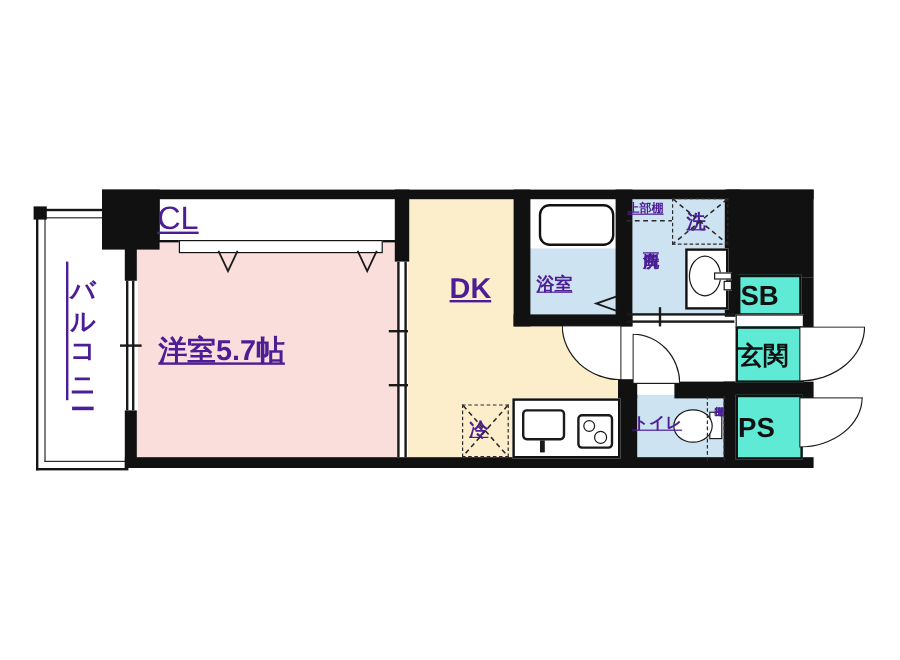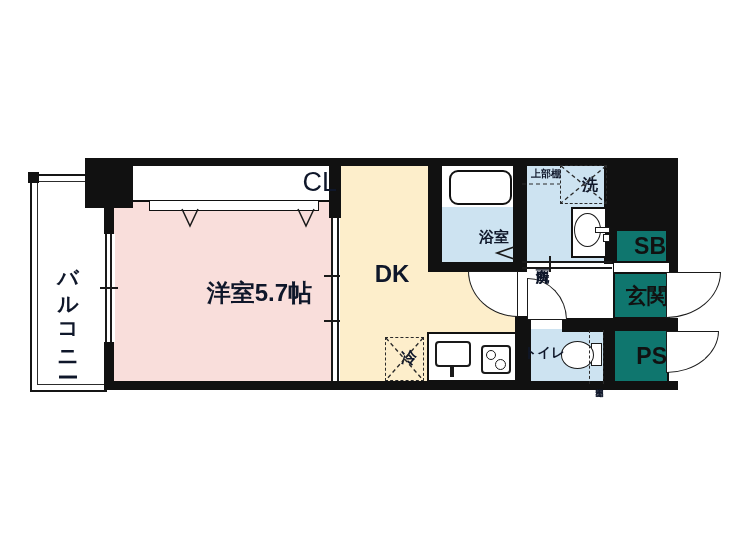--- a/index.html
+++ b/index.html
@@ -12,25 +12,25 @@
   }
   html,body{margin:0;padding:0;background:var(--bg);}
   .canvas{
     position:relative;width:750px;height:550px;background:var(--bg);
     font-family:"Liberation Sans","DejaVu Sans",sans-serif;color:#111;
     overflow:hidden;
   }
   .abs{position:absolute;box-sizing:border-box;}
   .wall{position:absolute;background:var(--wall);}
   .fill{position:absolute;}
-  .lbl{position:absolute;display:flex;align-items:center;justify-content:flex-end;
-       text-align:center;white-space:pre;color:#0f172a;}
+  .lbl{position:absolute;display:flex;align-items:center;justify-content:flex-start;
+       text-align:center;white-space:pre;color:#4c1d95;text-decoration:underline;}
   .vert{writing-mode:vertical-rl;text-orientation:mixed;}
-  .box{position:absolute;background:#0f766e;box-sizing:border-box;border:2px solid var(--wall);
-       display:flex;align-items:center;justify-content:flex-end;}
+  .box{position:absolute;background:#5eead4;box-sizing:border-box;border:2px solid var(--wall);
+       display:flex;align-items:center;justify-content:flex-start;}
   .dashedbox{position:absolute;box-sizing:border-box;border:1.6px dashed #2a2a2a;}
   .arc{position:absolute;background:#fff;box-sizing:border-box;border:1.7px solid var(--line);}
   .thinline{position:absolute;background:var(--line);}
   svg.overlay{position:absolute;left:0;top:0;pointer-events:none;}
 </style>
 </head>
 <body>
 
 <div class="canvas">
 

